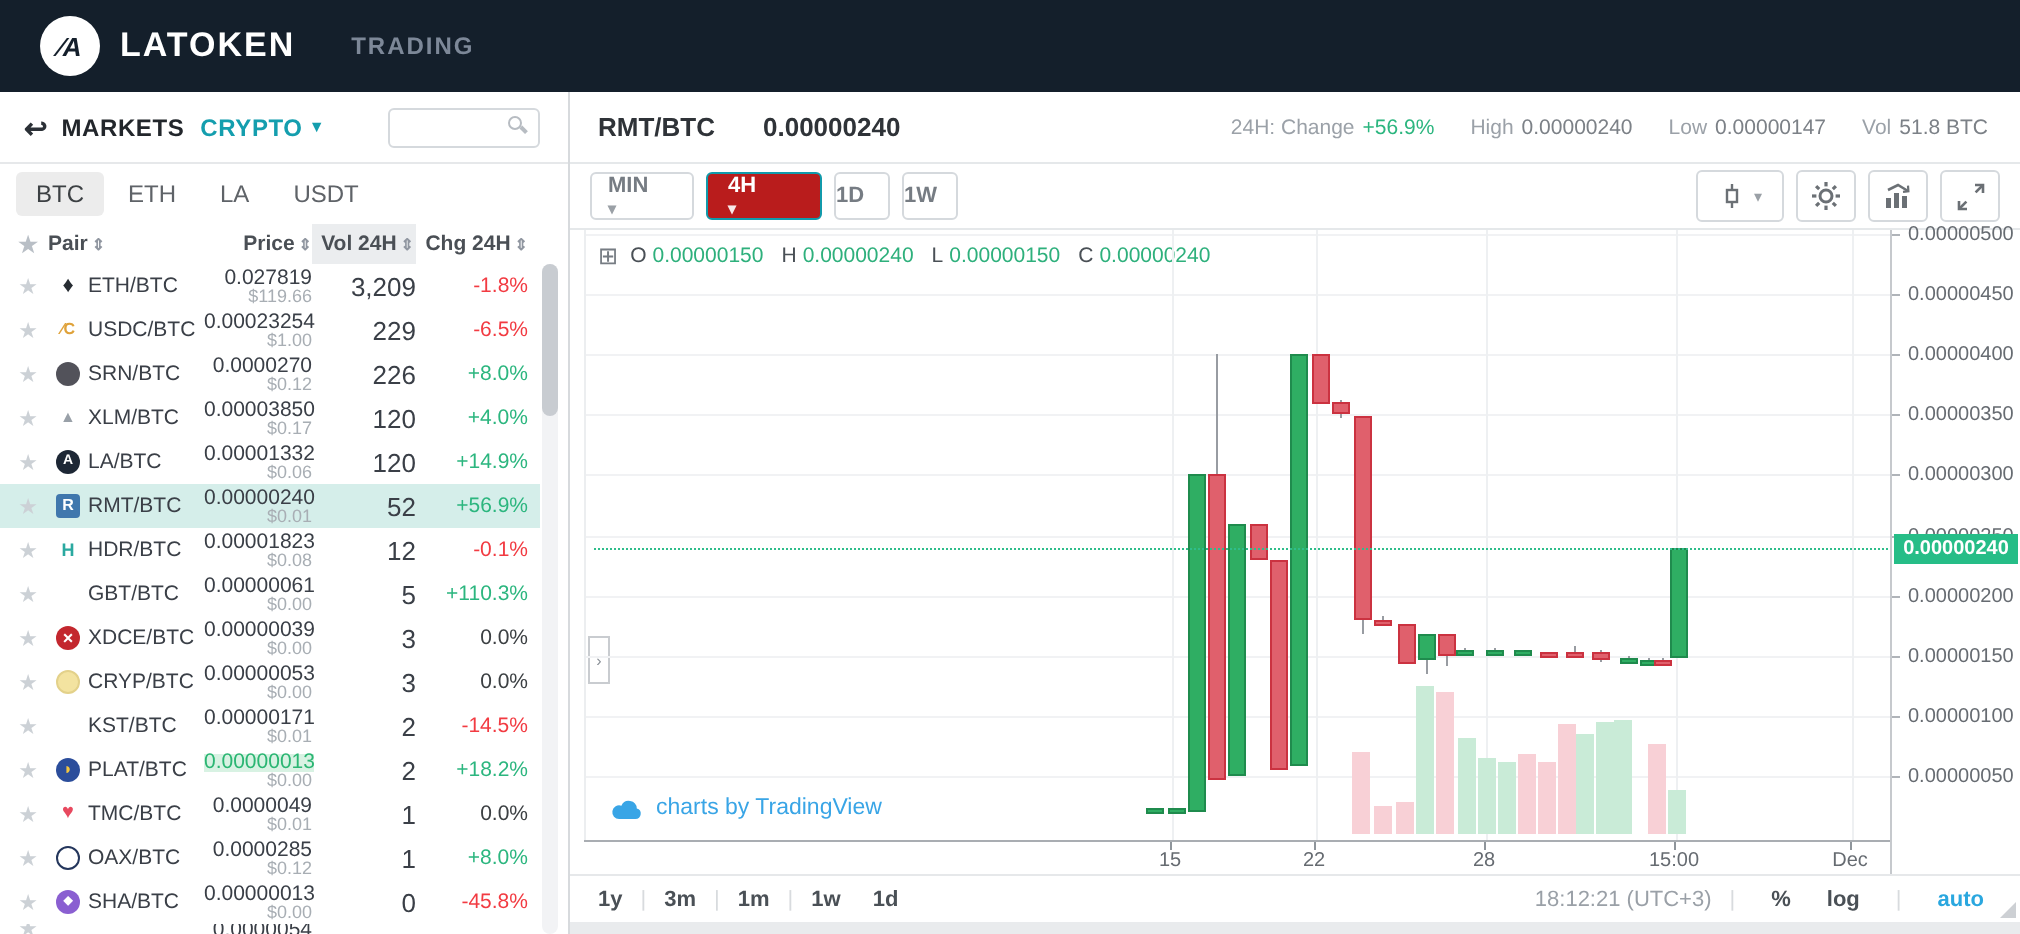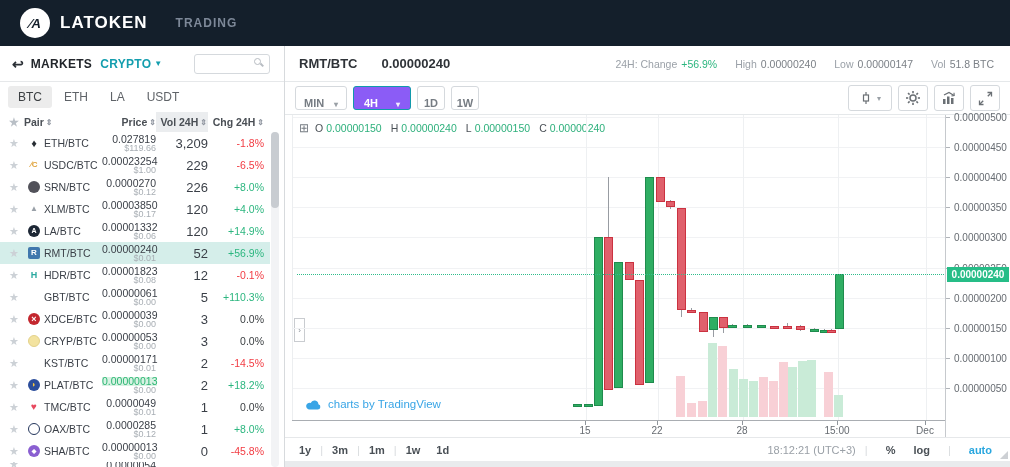--- a/index.html
+++ b/index.html
@@ -75,24 +75,24 @@
   .ct-pair { font-size:13px; font-weight:bold; color:#2f3338; }
   .ct-last { font-size:13px; font-weight:bold; color:#2f3338; margin-left:24px; }
   .ct-stats { margin-left:auto; display:flex; gap:18px; font-size:10.5px; }
   .sl { color:#9ba1a8; } .sv { color:#7c8187; margin-left:4px; } .sv.green { color:#2cb67f; }
 
   .chart-toolbar { position:absolute; left:0; top:36px; width:725px; height:33px;
                    border-bottom:1px solid #e5e8ea; display:flex; align-items:center;
                    padding-left:10px; }
   .tb-btn { height:24px; border:1px solid #d5d9dd; border-radius:3px; background:#fff;
             color:#767c83; font-weight:bold; font-size:11px; margin-right:6px;
-            display:flex; align-items:flex-end; justify-content:center; cursor:pointer;
-            font-family:"Liberation Sans",sans-serif; }
+            display:flex; align-items:flex-start; justify-content:center; cursor:pointer;
+            font-family:"Liberation Sans",sans-serif;flex-direction:column; }
   .tb-combo { width:52px; justify-content:space-between; padding:0 8px; }
-  .tb-active { width:58px; background:#8b5cf6; border-color:#119aab; color:#fff;
+  .tb-active { width:58px; background:#b91c1c; border-color:#119aab; color:#fff;
                justify-content:space-between; padding:0 10px; }
   .tb-sm { width:28px; }
   .caret { font-size:8px; color:#9aa0a6; } .caret.w { color:rgba(255,255,255,.9); }
   .tb-right { margin-left:auto; margin-right:10px; display:flex; gap:6px; }
   .tb-icon { height:26px; width:30px; border:1px solid #d5d9dd; border-radius:3px;
              background:#fff; display:flex; align-items:center; justify-content:center; cursor:pointer; }
   .tb-icon.combo2 { width:44px; gap:4px; }
 
   .plot { position:absolute; left:7px; top:69px; width:653px; height:305px;
           border-left:1px solid #eceef0; overflow:visible; }

